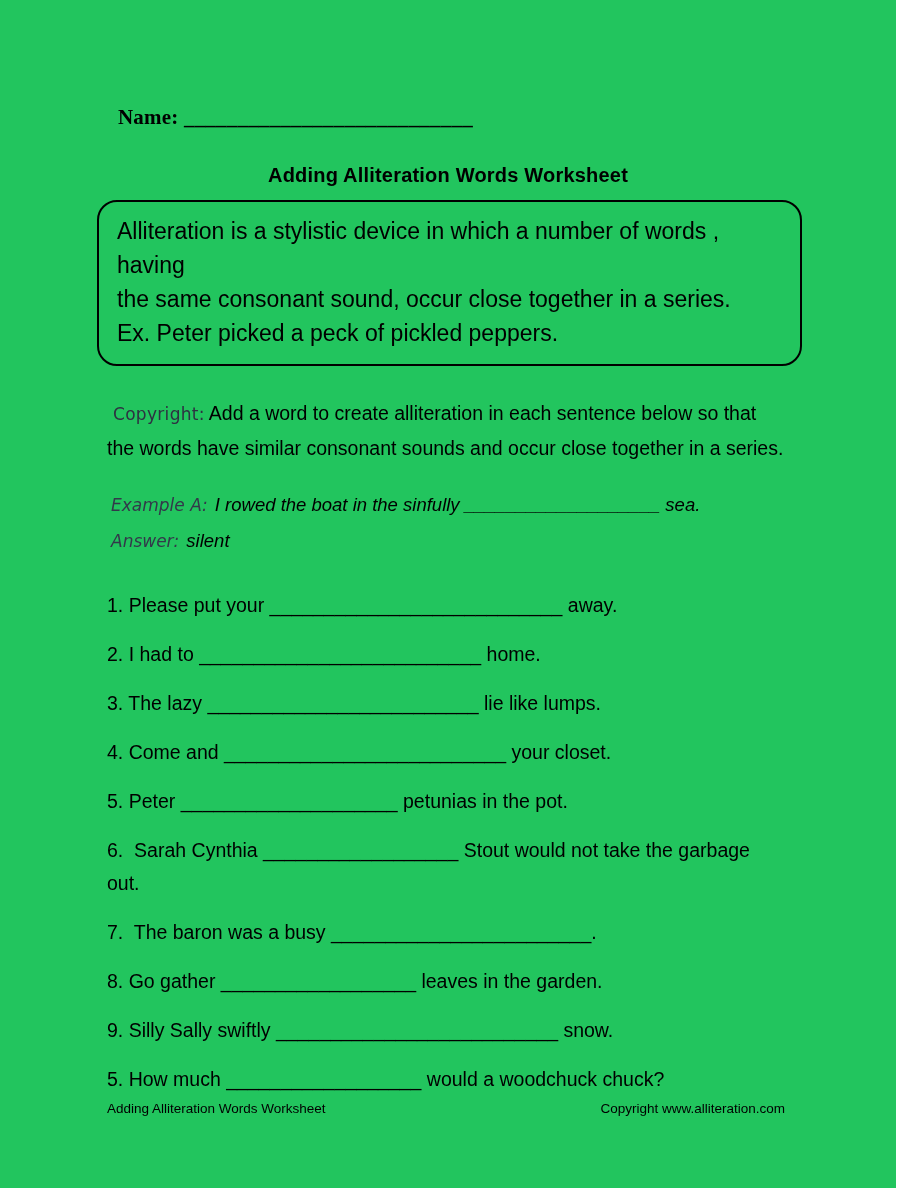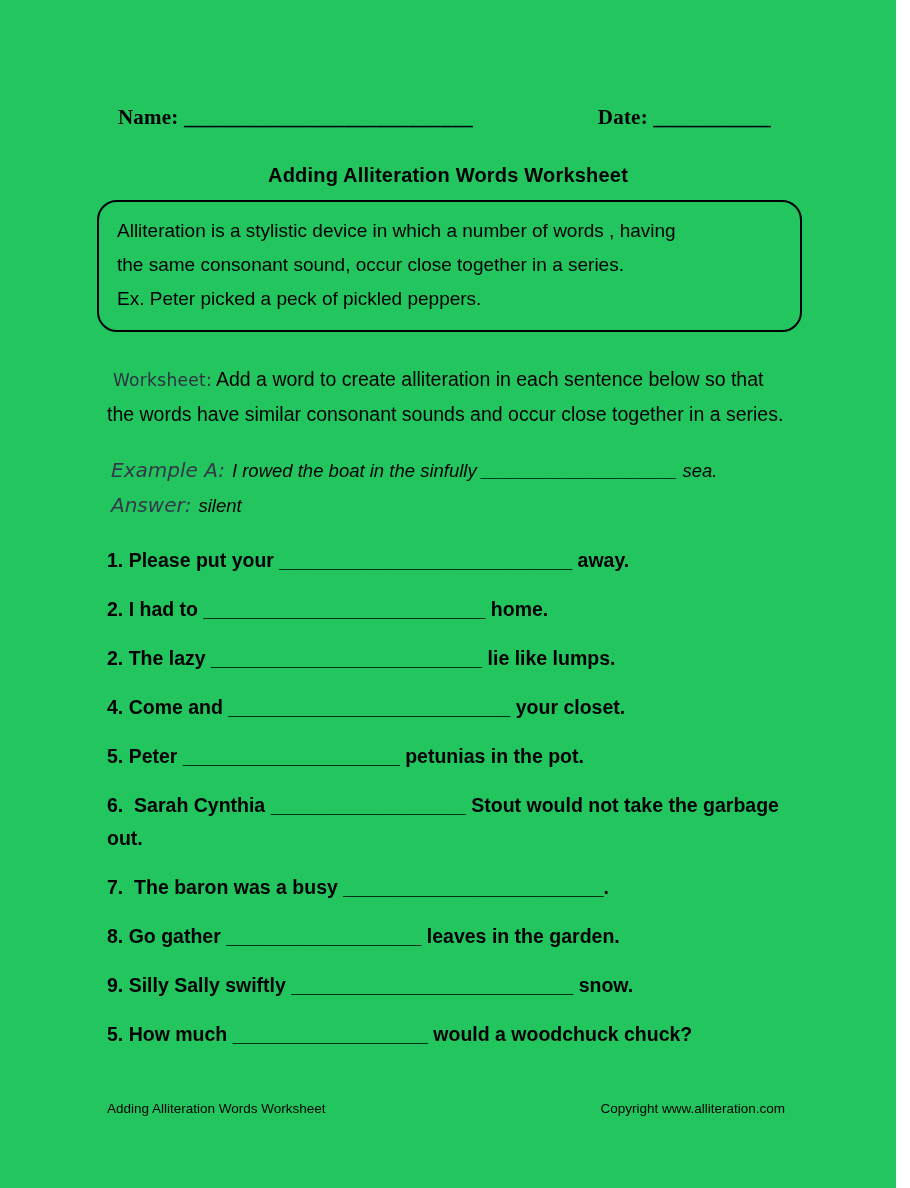--- a/index.html
+++ b/index.html
@@ -34,21 +34,21 @@
     font-size: 20px;
     font-weight: bold;
     letter-spacing: 0.2px;
   }
   .def-box {
     margin: 13px auto 0 97px;
     width: 665px;
     border: 2px solid #000000;
     border-radius: 20px;
     padding: 12px 18px 14px 18px;
-    font-size: 19px;
+    font-size: 23px;
     line-height: 34px;
   }
   .content {
     padding: 0 110px 0 107px;
   }
   .directions-para {
     margin: 30px 0 0 0;
     font-size: 19.5px;
     line-height: 34px;
   }
@@ -61,29 +61,28 @@
     margin-right: 4px;
   }
   .example-block {
     margin-top: 22px;
     font-size: 18.5px;
     line-height: 35px;
     font-style: italic;
   }
   .ex-label {
     font-family: "DejaVu Sans", sans-serif;
-    font-size: 20px;
+    font-size: 17px;
     color: #33384a;
     padding-left: 4px;
     margin-right: 7px;
   }
   .ex-text { }
   .questions {
-    margin-top: 21px;
-    font-weight: bold;
+    margin-top: 30px;
   }
   .question {
     font-size: 19.5px;
     line-height: 33px;
     margin-bottom: 16px;
     white-space: pre-wrap;
   }
   .footer {
     position: absolute;
     left: 0;
@@ -96,44 +95,43 @@
     font-size: 13.5px;
   }
 </style>
 </head>
 <body>
 
 <div class="page">
 
   <div class="name-date-row">
     <span class="nd-group"><span>Name: </span><span class="blank-line">___________________________</span></span>
-    <span class="nd-group"><span>Date: </span><span class="blank-line">___________</span></span>
   </div>
 
   <h1 class="title">Adding Alliteration Words Worksheet</h1>
 
   <div class="def-box">
     <div>Alliteration is a stylistic device in which a number of words , having</div>
     <div>the same consonant sound, occur close together in a series.</div>
     <div>Ex. Peter picked a peck of pickled peppers.</div>
   </div>
 
   <div class="content">
 
-    <p class="directions-para"><span class="directions-label">Worksheet:</span><span>Add a word to create alliteration in each sentence below so that the words have similar consonant sounds and occur close together in a series.</span></p>
+    <p class="directions-para"><span class="directions-label">Copyright:</span><span>Add a word to create alliteration in each sentence below so that the words have similar consonant sounds and occur close together in a series.</span></p>
 
     <div class="example-block">
       <div><span class="ex-label">Example A:</span><span class="ex-text">I rowed the boat in the sinfully ___________________ sea.</span></div>
       <div><span class="ex-label">Answer:</span><span class="ex-text">silent</span></div>
     </div>
 
     <div class="questions">
       <div class="question">1. Please put your ___________________________ away.</div>
       <div class="question">2. I had to __________________________ home.</div>
-      <div class="question">2. The lazy _________________________ lie like lumps.</div>
+      <div class="question">3. The lazy _________________________ lie like lumps.</div>
       <div class="question">4. Come and __________________________ your closet.</div>
       <div class="question">5. Peter ____________________ petunias in the pot.</div>
       <div class="question">6.  Sarah Cynthia __________________ Stout would not take the garbage out.</div>
       <div class="question">7.  The baron was a busy ________________________.</div>
       <div class="question">8. Go gather __________________ leaves in the garden.</div>
       <div class="question">9. Silly Sally swiftly __________________________ snow.</div>
       <div class="question">5. How much __________________ would a woodchuck chuck?</div>
     </div>
 
   </div>

